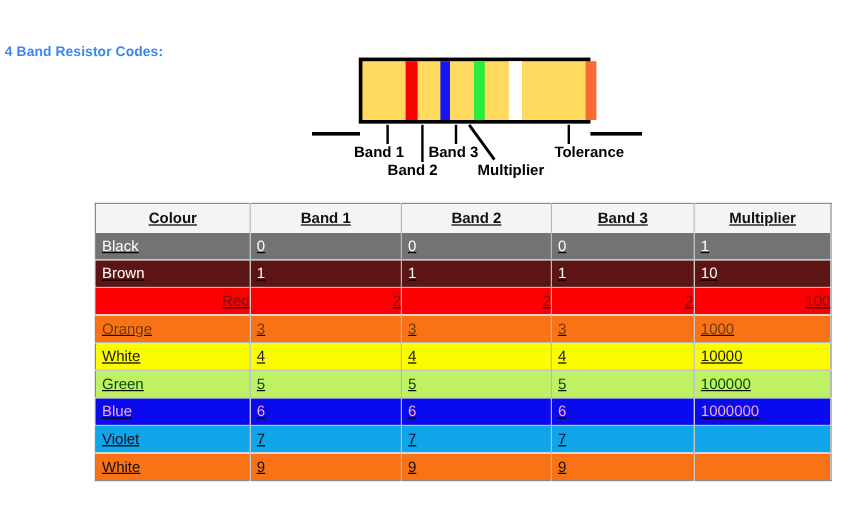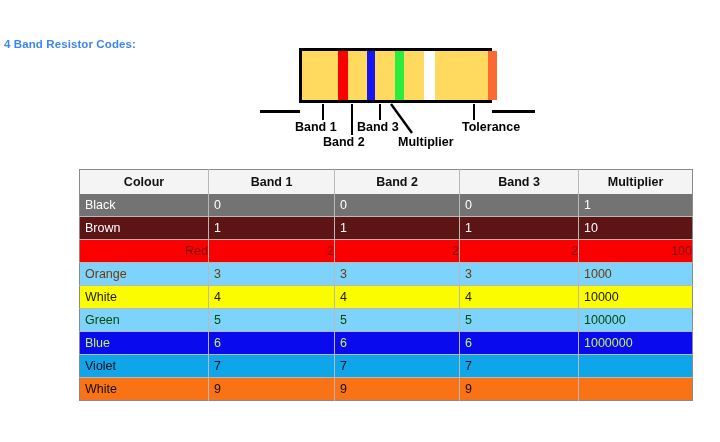--- a/index.html
+++ b/index.html
@@ -81,20 +81,21 @@
     color: #000000;
     white-space: nowrap;
   }
 
   
   .codes-table-wrap {
     position: absolute;
     left: 79px;
     top: 169px;
     width: 613px;
+    text-decoration: underline;
   }
   table.codes {
     border-collapse: collapse;
     table-layout: fixed;
     width: 613px;
     border: 1px solid #8a8a8a;
   }
   table.codes th,
   table.codes td {
     border-right: 1px solid #b8b8b8;
@@ -193,42 +194,42 @@
           <td>1</td>
           <td>10</td>
         </tr>
         <tr style="background: rgb(250, 0, 0); color: rgb(122, 17, 17); text-align: right;">
           <td>Red</td>
           <td>2</td>
           <td>2</td>
           <td>2</td>
           <td>100</td>
         </tr>
-        <tr style="background: #7dd3fc; color: rgb(111, 58, 5); padding-left: 48px;">
+        <tr style="background: #f97316; color: rgb(111, 58, 5); padding-left: 48px;">
           <td>Orange</td>
           <td>3</td>
           <td>3</td>
           <td>3</td>
           <td>1000</td>
         </tr>
         <tr style="background: rgb(252, 252, 0); color: rgb(26, 26, 0);">
           <td>White</td>
           <td>4</td>
           <td>4</td>
           <td>4</td>
           <td>10000</td>
         </tr>
-        <tr style="background: #7dd3fc; color: rgb(3, 74, 3);">
+        <tr style="background: #bef264; color: rgb(3, 74, 3);">
           <td>Green</td>
           <td>5</td>
           <td>5</td>
           <td>5</td>
           <td>100000</td>
         </tr>
-        <tr style="background: rgb(10, 10, 239); color: #bef264;">
+        <tr style="background: rgb(10, 10, 239); color: #f9a8d4;">
           <td>Blue</td>
           <td>6</td>
           <td>6</td>
           <td>6</td>
           <td>1000000</td>
         </tr>
         <tr style="background: #0ea5e9; color: rgb(26, 10, 26);">
           <td>Violet</td>
           <td>7</td>
           <td>7</td>

